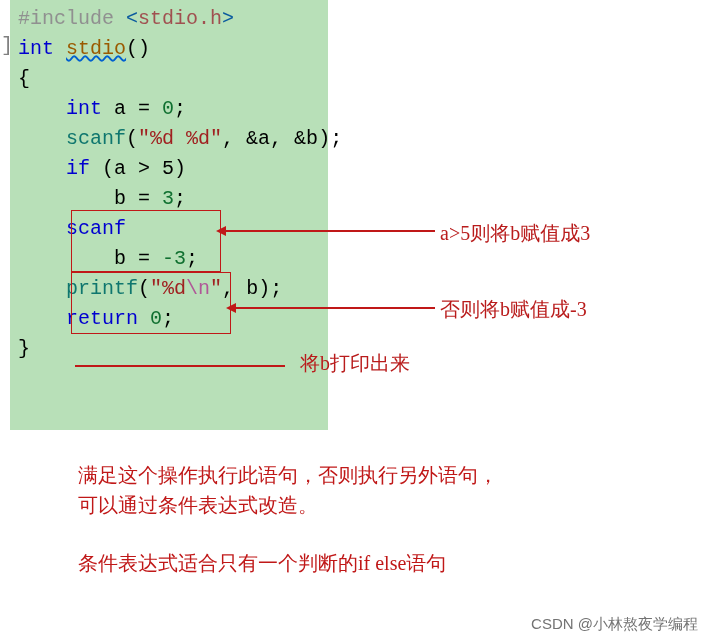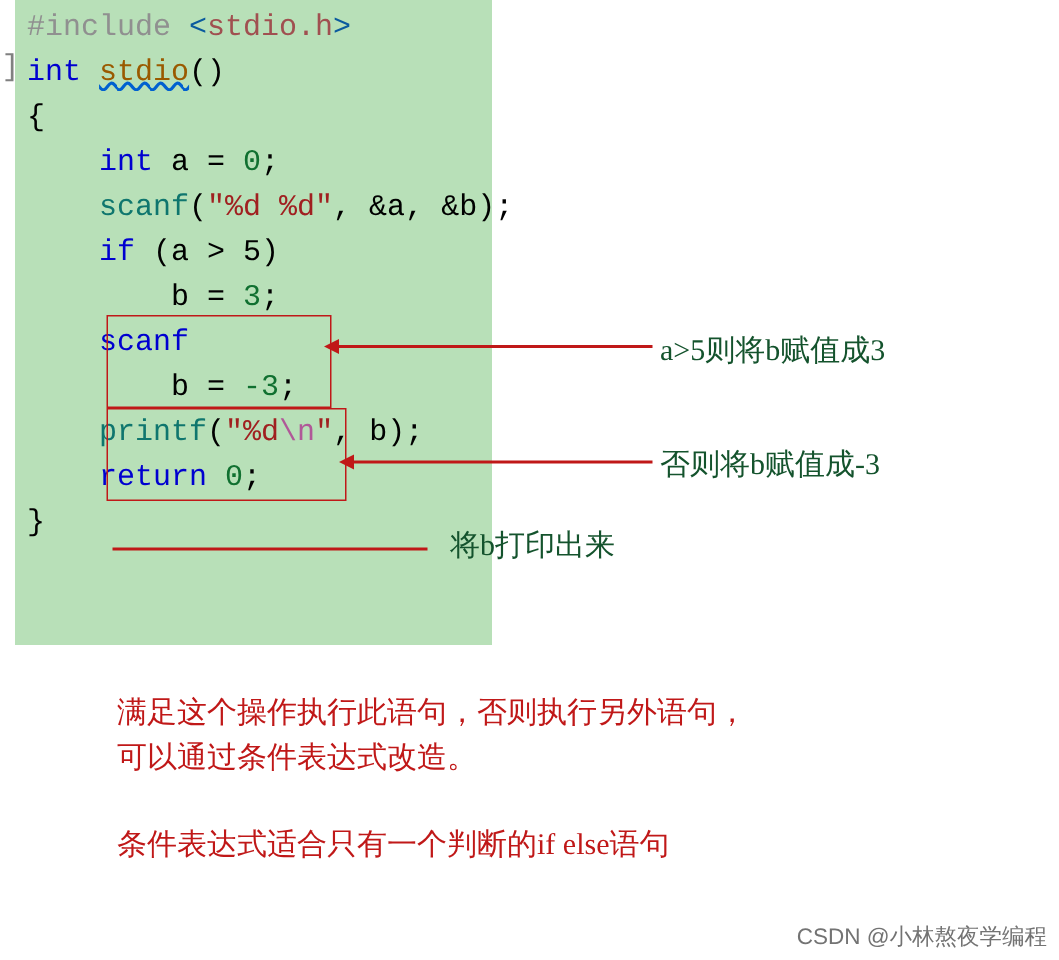--- a/index.html
+++ b/index.html
@@ -58,21 +58,21 @@
     
     .red-underline {
       position: absolute;
       background: #c01818;
       height: 2px;
     }
     .ul1 { left: 75px; top: 365px; width: 210px; }
     
     .annotation {
       position: absolute;
-      color: #14532d;
+      color: #b91c1c;
       font-size: 20px;
       font-family: "SimSun", "宋体", serif;
     }
     .ann1 { left: 440px; top: 220px; }
     .ann2 { left: 440px; top: 296px; }
     .ann3 { left: 300px; top: 350px; }
     
     .arrow-line {
       position: absolute;
       background: #c01818;

